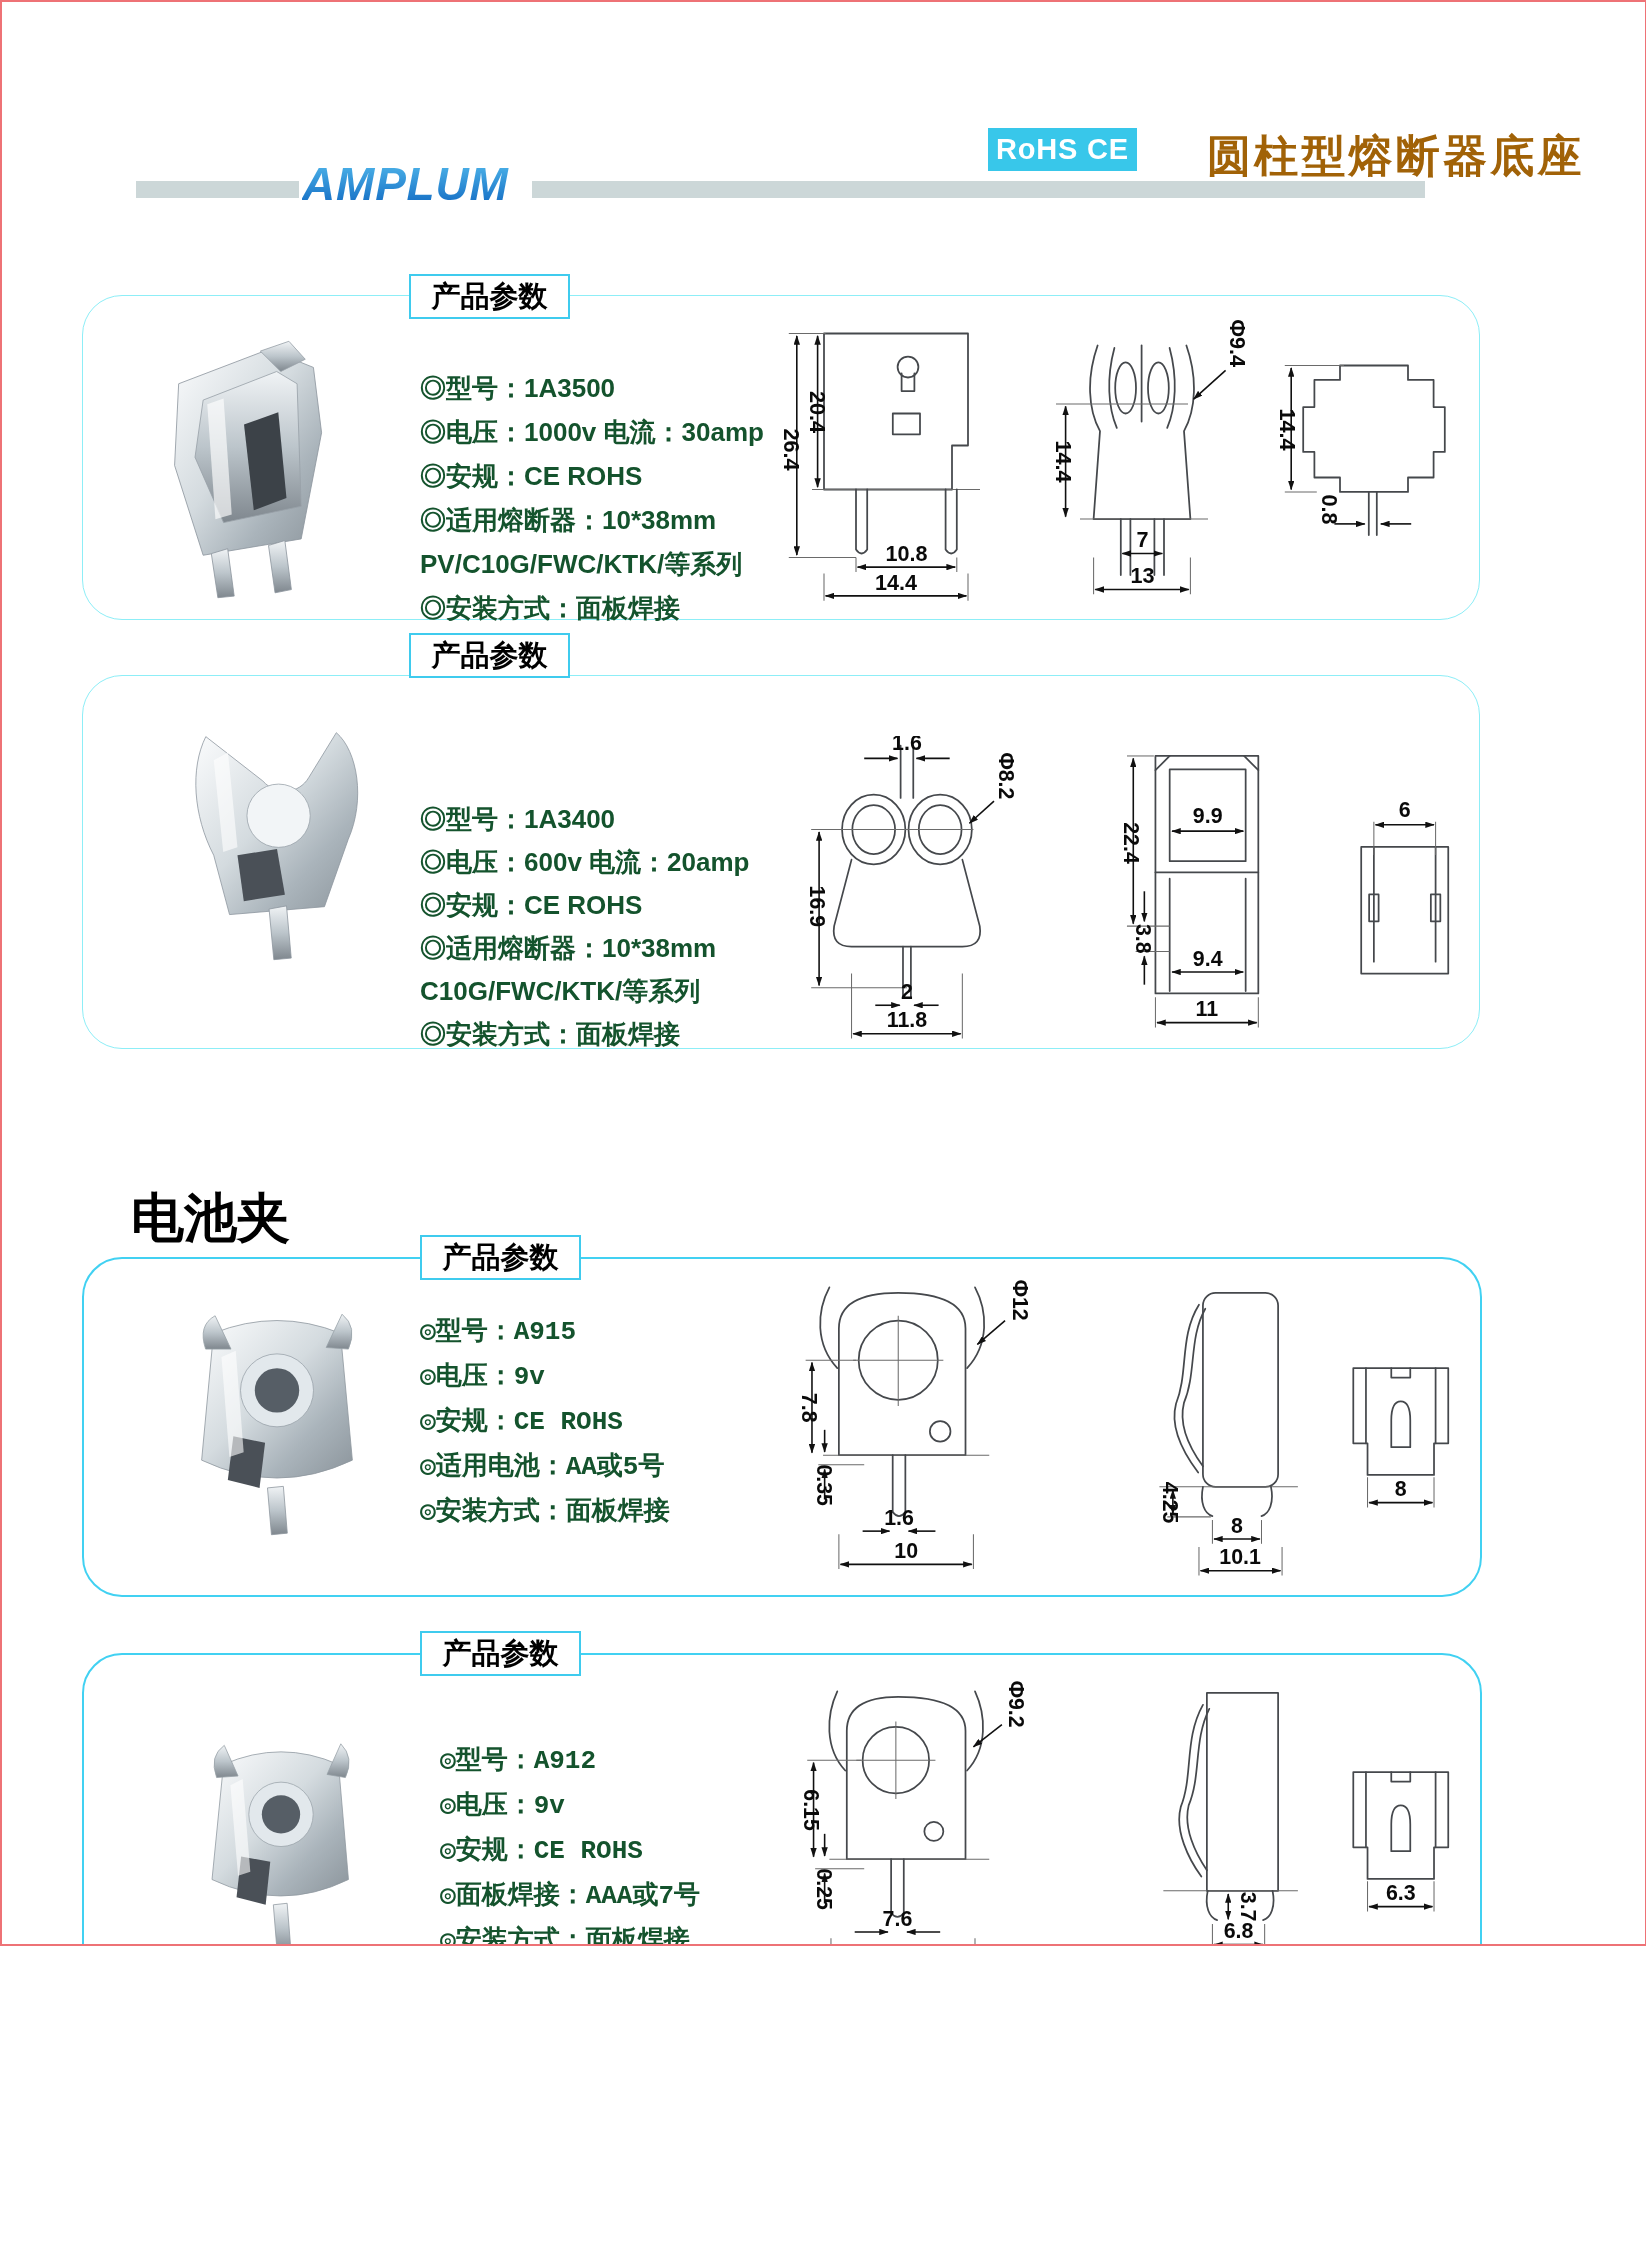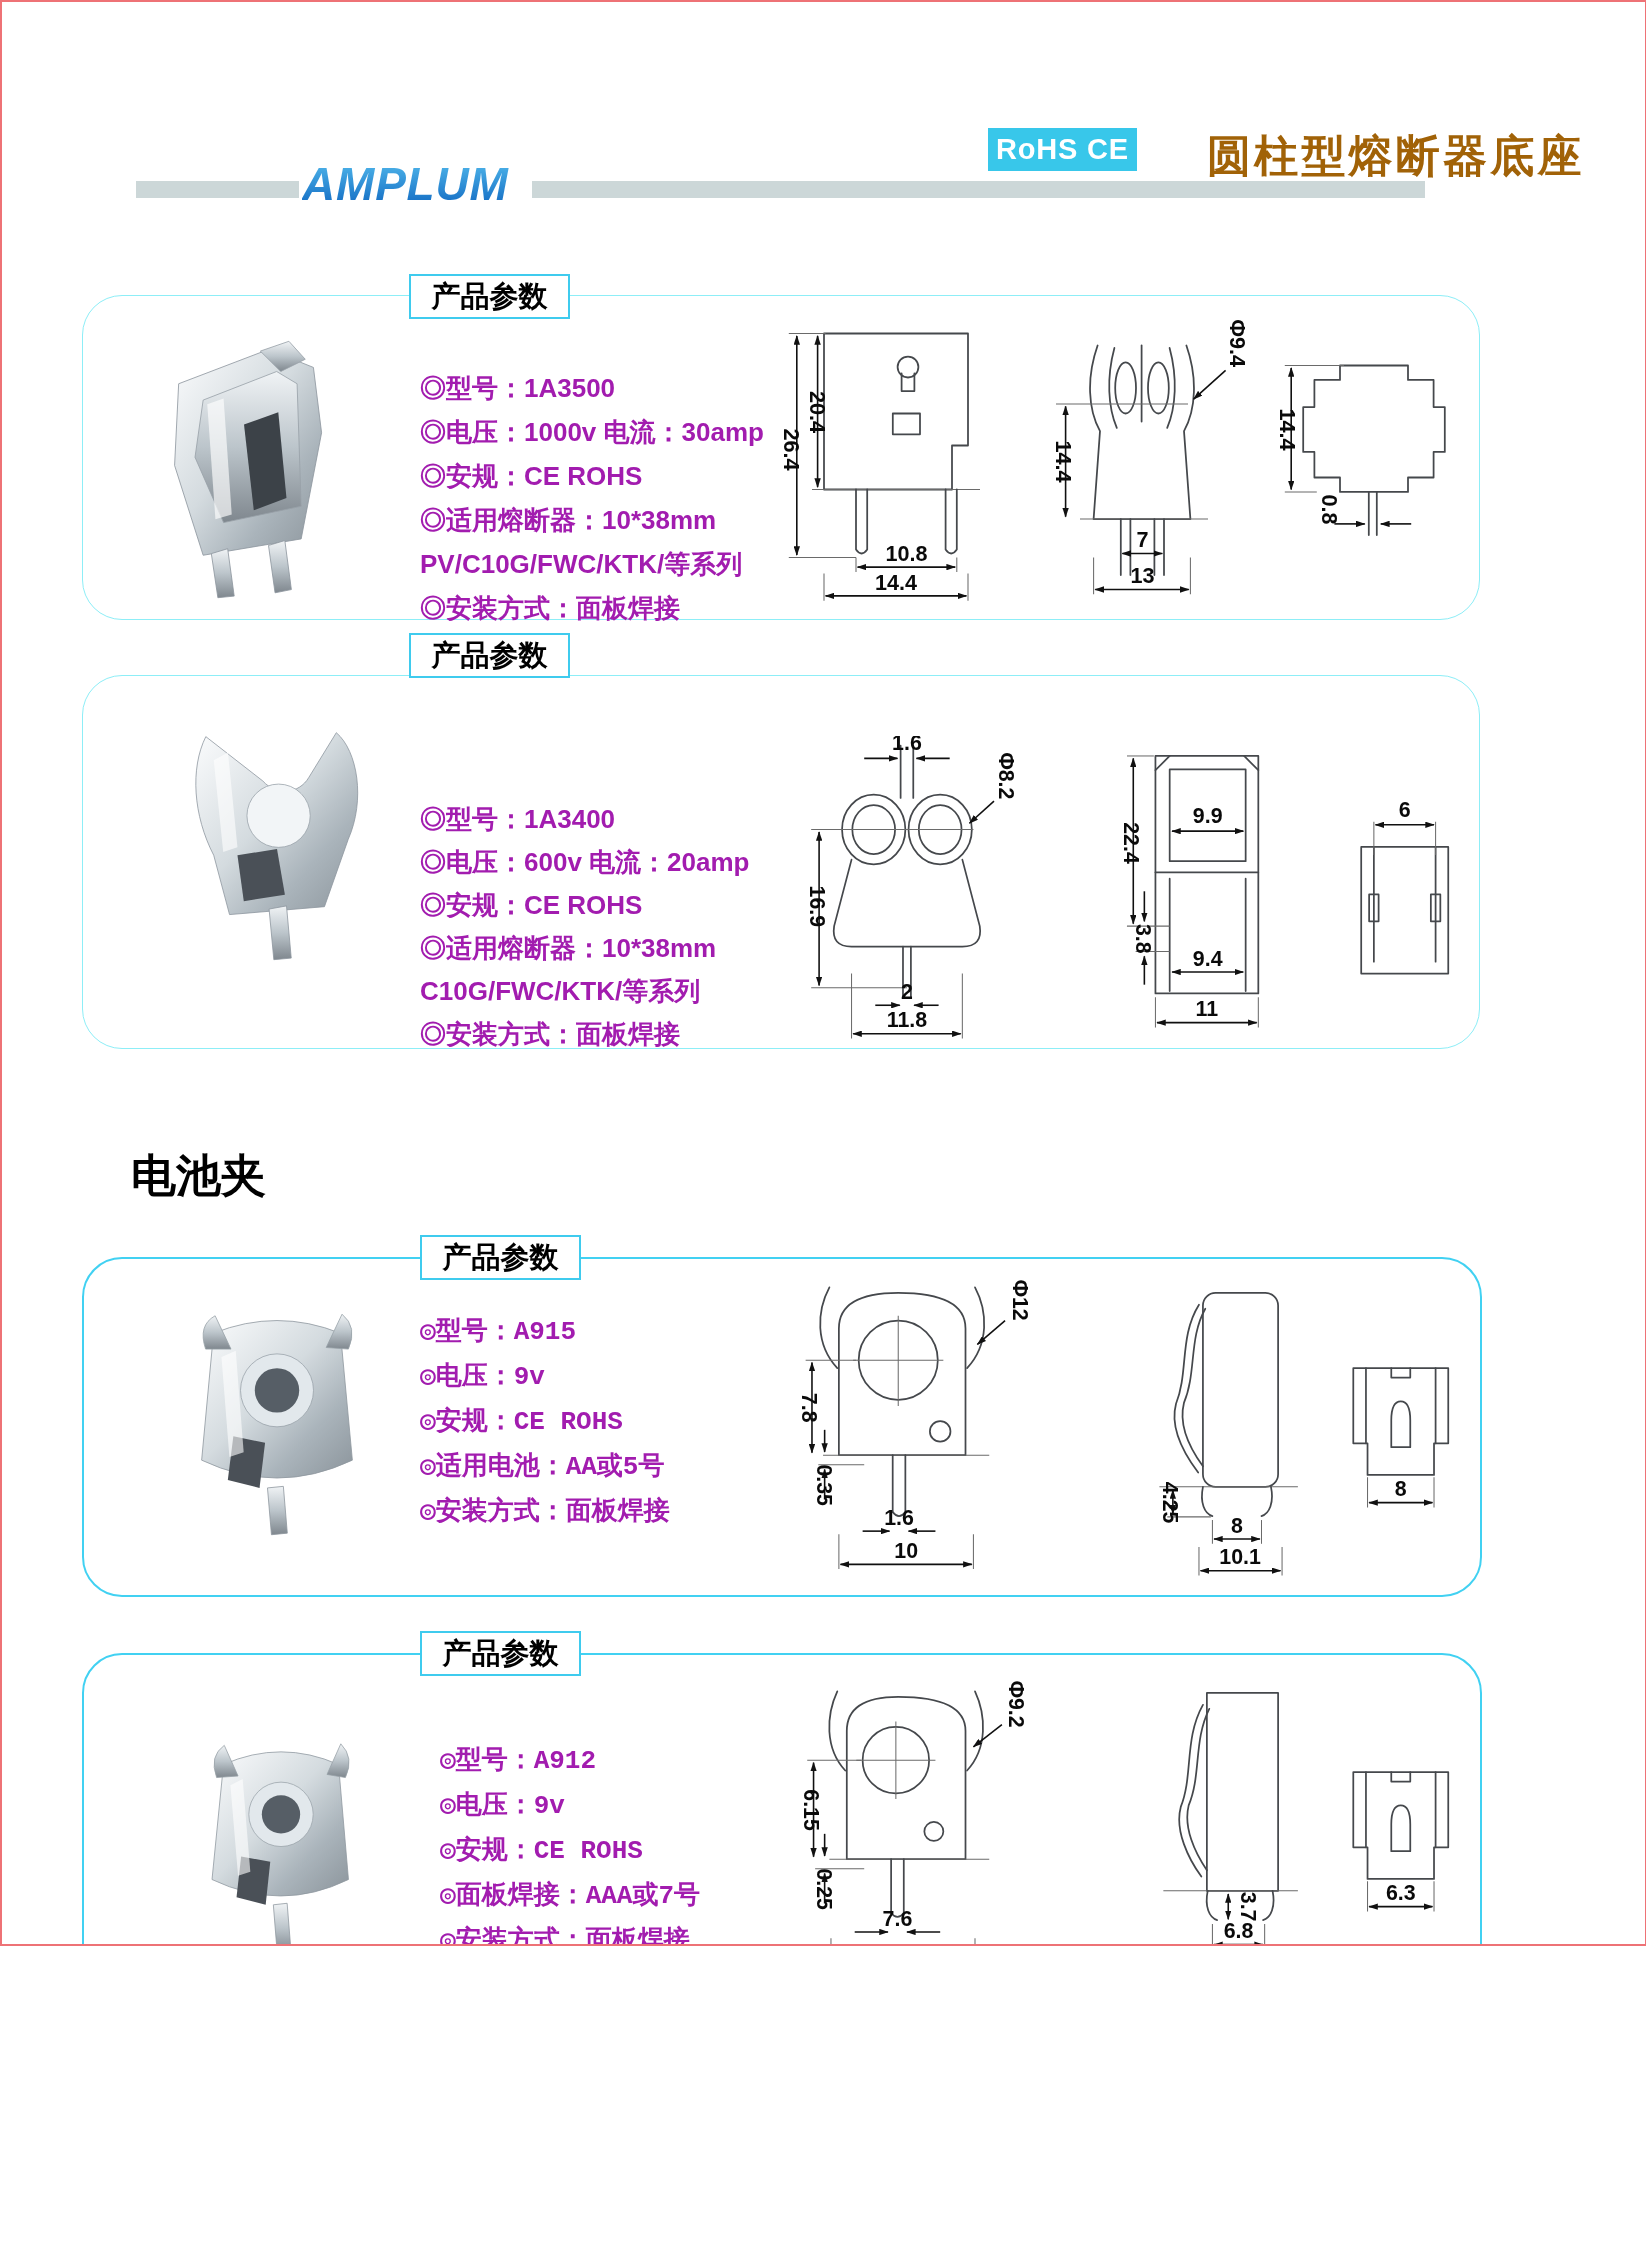--- a/index.html
+++ b/index.html
@@ -36,25 +36,25 @@
   #plabel2{left:409px;top:633px;}
   #plabel3{left:420px;top:1235px;}
   #plabel4{left:420px;top:1631px;}
 
   .specs{position:absolute;left:420px;width:380px;z-index:2;}
   #specs1{top:366px;}
   #specs2{top:798px;}
   #specs3{top:1308px;}
   #specs4{top:1737px;margin-left:20px;}
   .spec{height:44px;display:flex;align-items:center;font-size:26px;font-weight:700;
-        color:#a21caf;white-space:nowrap;}
+        color:#14532d;white-space:nowrap;}
   #specs2 .spec{height:43px;}
   #specs3 .spec,#specs4 .spec{height:45px;font-family:Liberation Mono, monospace;}
 
-  .h-battery{position:absolute;left:131px;top:1146px;font-size:45px;font-weight:900;color:#000;}
+  .h-battery{position:absolute;left:131px;top:1183px;font-size:53px;font-weight:900;color:#000;}
 
   
   .pagenum{position:absolute;left:1411px;top:2147px;width:89px;height:36px;background:#ebebeb;
            display:flex;align-items:center;justify-content:center;font-size:27px;font-weight:700;color:#4c1d95;}
   .cyanbar{position:absolute;left:1499px;top:2147px;width:147px;height:36px;background:#38c7ea;}
 
   
   .photo,.draw{position:absolute;}
   svg .ln{fill:none;stroke:#45484c;stroke-width:2.2;stroke-linejoin:round;stroke-linecap:round;}
   svg .dm{stroke:#101010;stroke-width:2;fill:none;}

